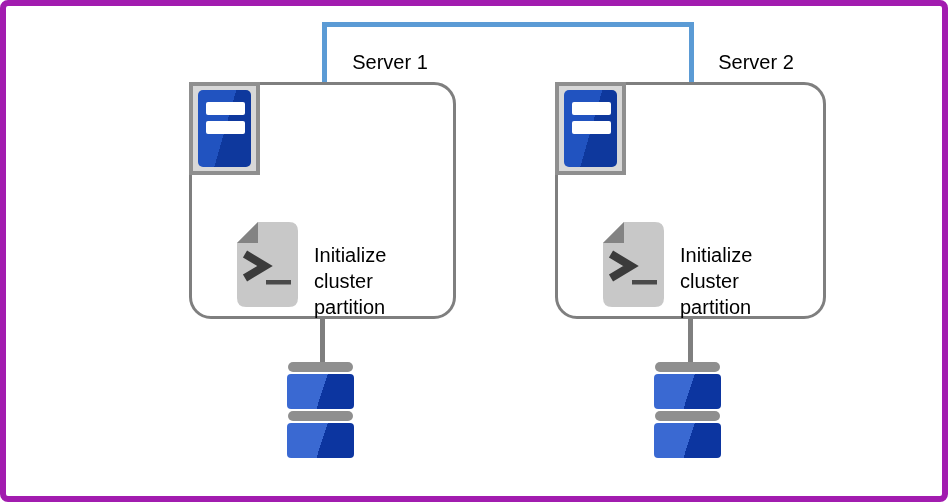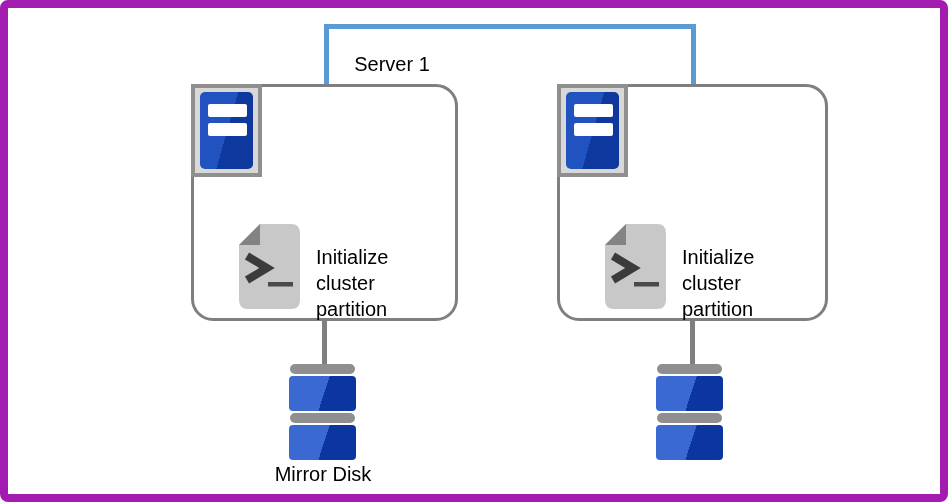--- a/index.html
+++ b/index.html
@@ -6,21 +6,21 @@
   html, body { background: #ffffff; }
   body {
     font-family: "Liberation Sans", "DejaVu Sans", sans-serif;
     color: #000000;
   }
   .canvas {
     position: relative;
     width: 948px;
     height: 502px;
     background: #ffffff;
-    border: 8px solid #a21caf;
+    border: 6px solid #a21caf;
     border-radius: 8px;
     overflow: hidden;
   }
 
   
   .interconnect {
     position: absolute;
     left: 316px; top: 16px;
     width: 372px; height: 62px;
     border: 5px solid #5b9bd5;
@@ -134,20 +134,21 @@
   }
 </style>
 </head>
 <body>
 
 <div class="canvas">
 
   <div class="interconnect"></div>
 
   <div class="server-label s1">Server 1</div>
+  <div class="server-label s2">Server 2</div>
 
   <div class="server-group s1">
     <div class="server-box"></div>
     <div class="server-chip">
       <div class="tower">
         <div class="bar b1"></div>
         <div class="bar b2"></div>
       </div>
     </div>
     <svg class="script-icon" viewBox="0 0 63 87">
@@ -185,15 +186,14 @@
     <div class="cap"></div>
     <div class="platter"></div>
   </div>
   <div class="disk d2">
     <div class="cap"></div>
     <div class="platter"></div>
     <div class="cap"></div>
     <div class="platter"></div>
   </div>
 
-  <div class="disk-label">Mirror Disk</div>
 
 </div>
 
 </body></html>

